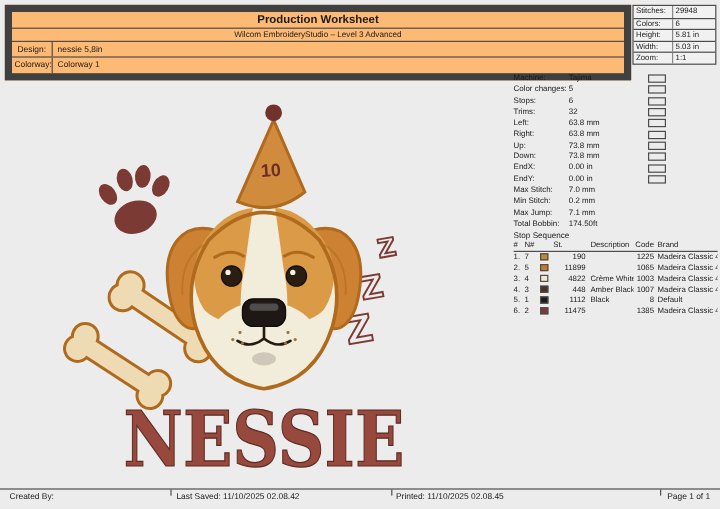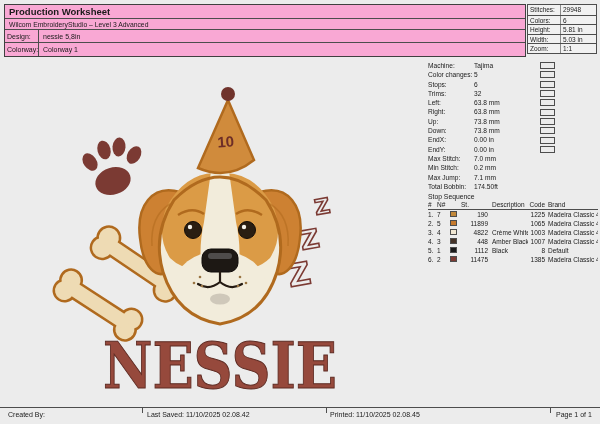--- a/index.html
+++ b/index.html
@@ -1,21 +1,21 @@
 <!DOCTYPE html>
 <html><head>
 <meta charset="utf-8">
 <style>
   * { box-sizing: border-box; }
   html,body { margin:0; padding:0; }
   body { width:600px; height:424px; background:#e9e9e9; font-family:"Liberation Sans", sans-serif; color:#1a1a1a; }
   .sheet { position:relative; width:600px; height:424px; background:#ececec; overflow:hidden; }
 
   
-  .hdr { position:absolute; left:4px; top:4px; width:522px; border:1px solid #404040; background:#f9a8d4; }
+  .hdr { position:absolute; left:4px; top:4px; width:522px; border:6px solid #404040; background:#fdba74;text-align:center; }
   .hdr-title { height:14px; line-height:14px; padding:0 4px; font-size:9.5px; font-weight:bold; border-bottom:1px solid #4d4d4d; }
   .hdr-sub { height:11px; line-height:11px; padding:0 4px; font-size:6.8px; border-bottom:1px solid #4d4d4d; }
   .hdr-row { display:flex; height:13px; line-height:13px; font-size:7px; }
   .hdr-row.first { border-bottom:1px solid #4d4d4d; }
   .hdr-row .lbl { width:34px; padding:0 2px; border-right:1px solid #4d4d4d; }
   .hdr-row .val { padding:0 4px; }
 
   
   .stats { position:absolute; left:527px; top:4px; width:70px; border:1px solid #4d4d4d; background:#f1f1f1; }
   .stats-row { display:flex; height:9.6px; line-height:9.6px; font-size:6.5px; }

